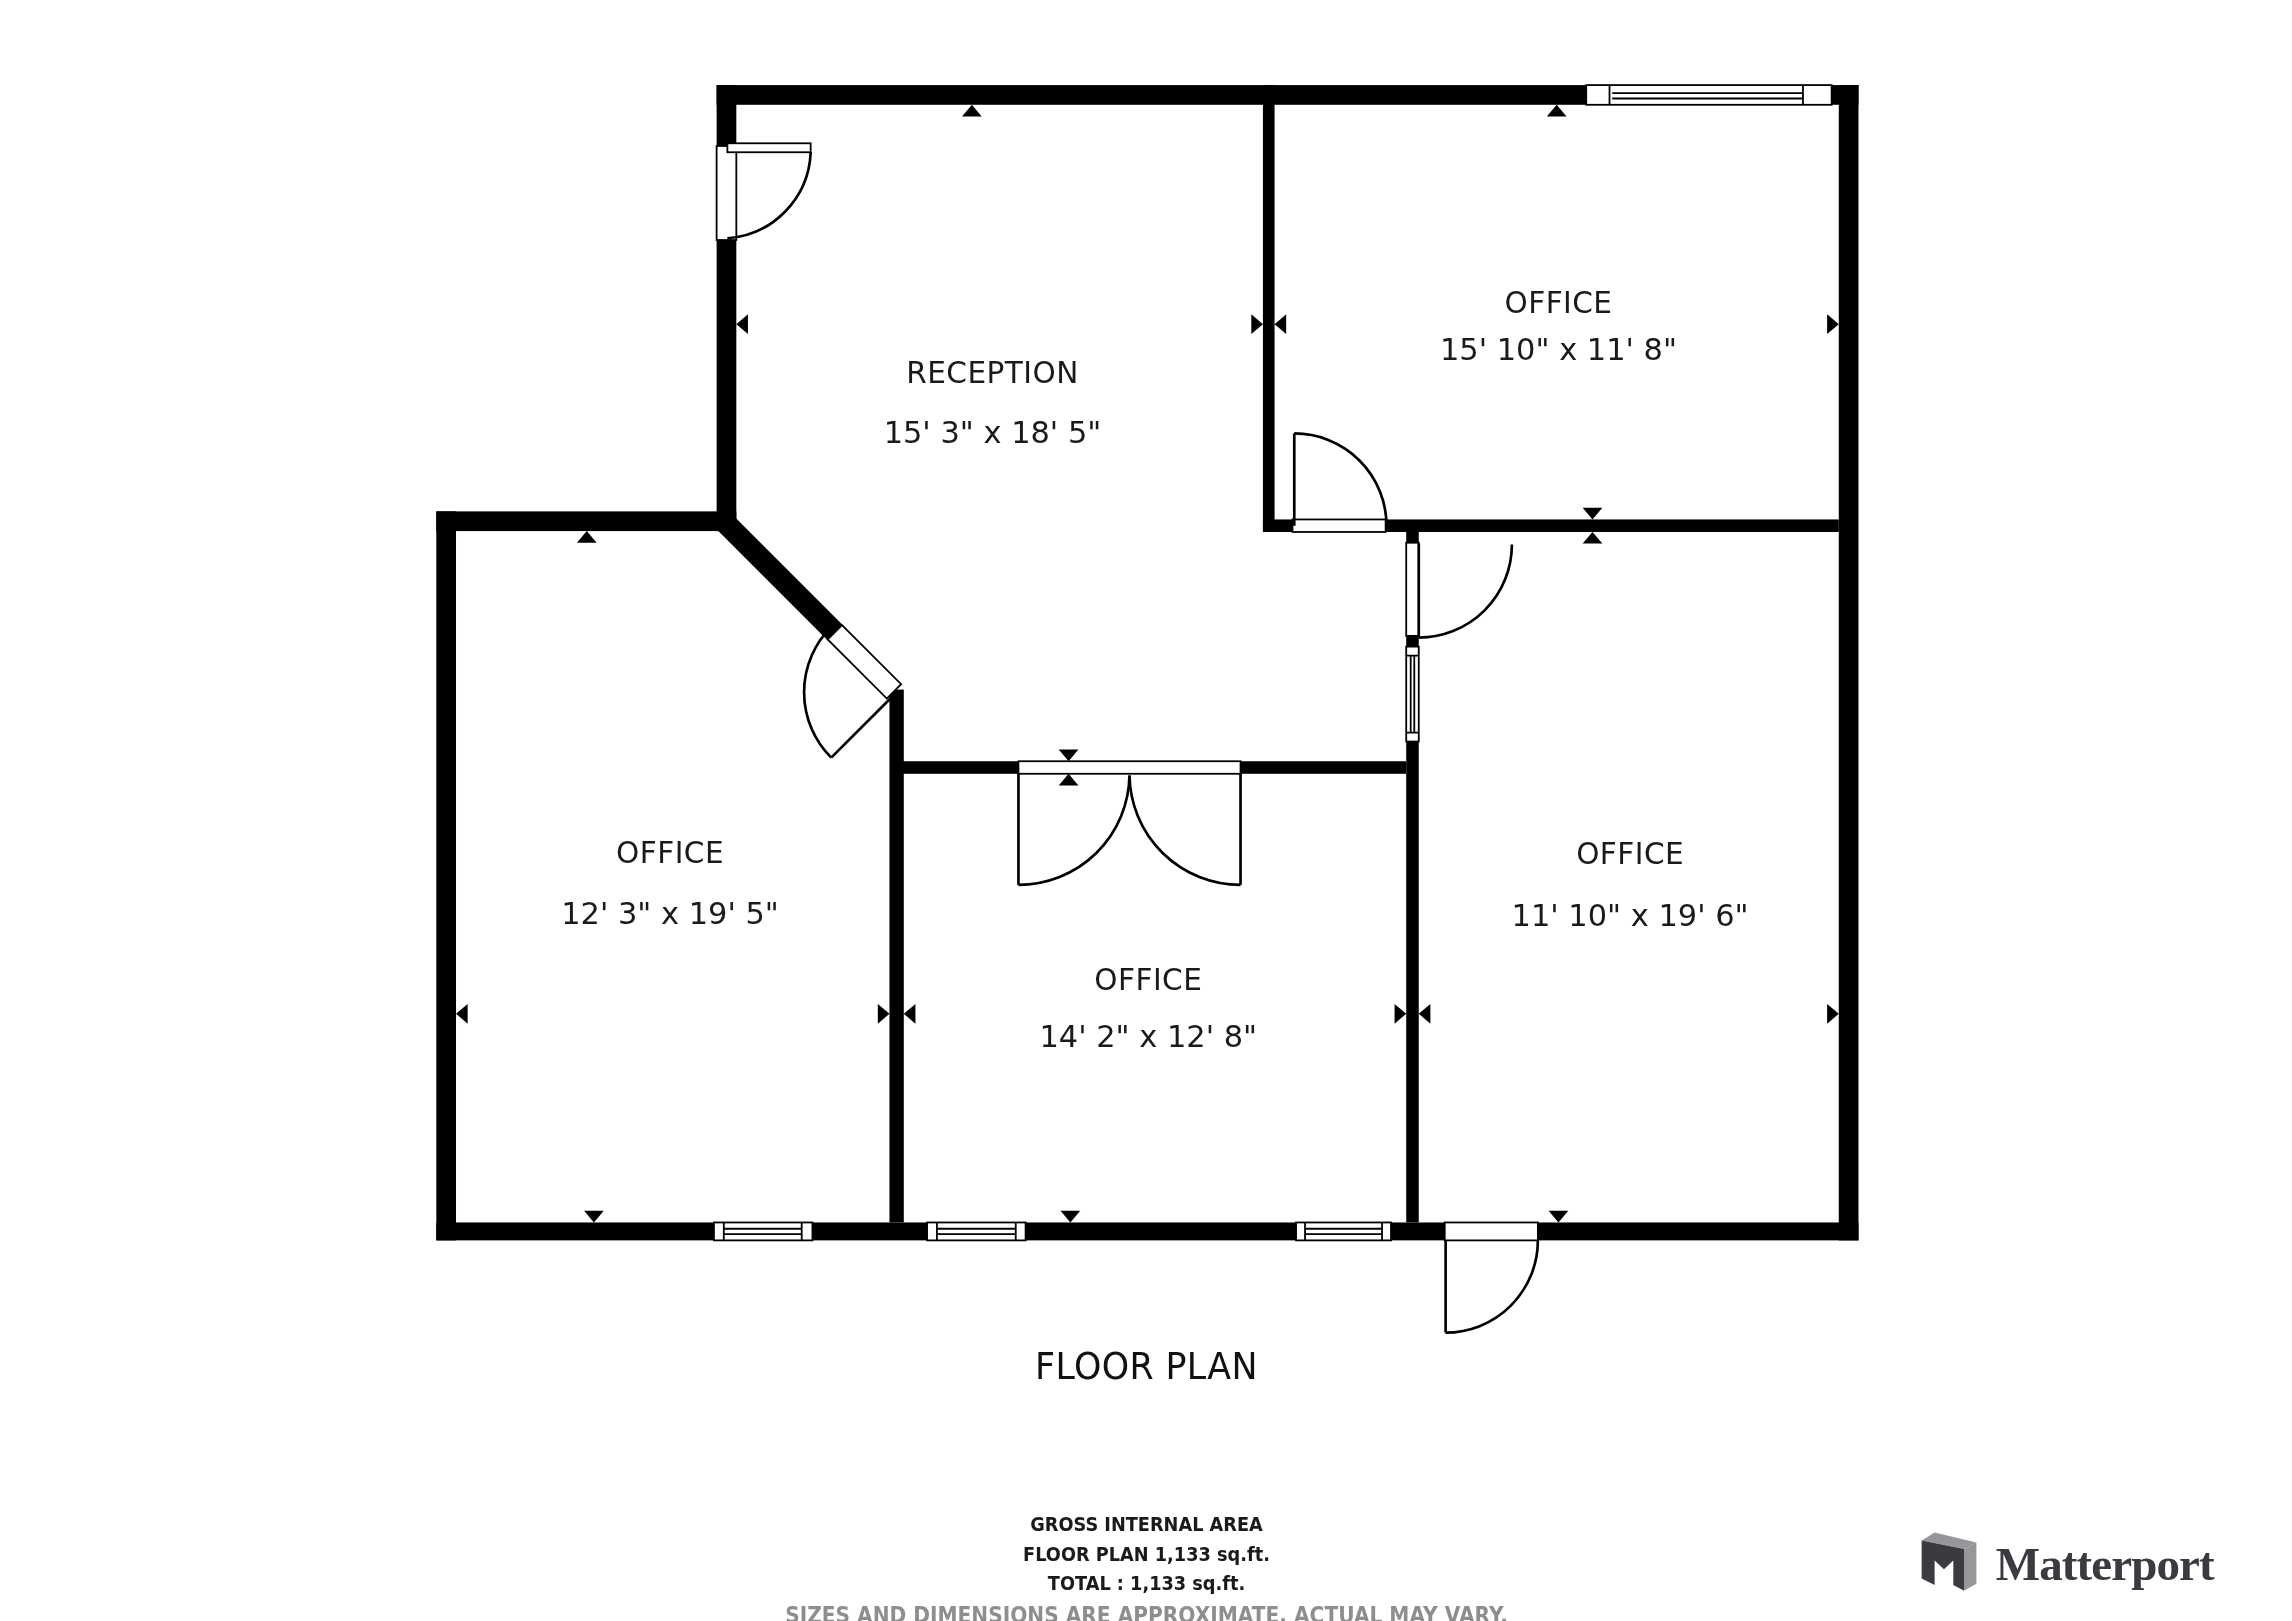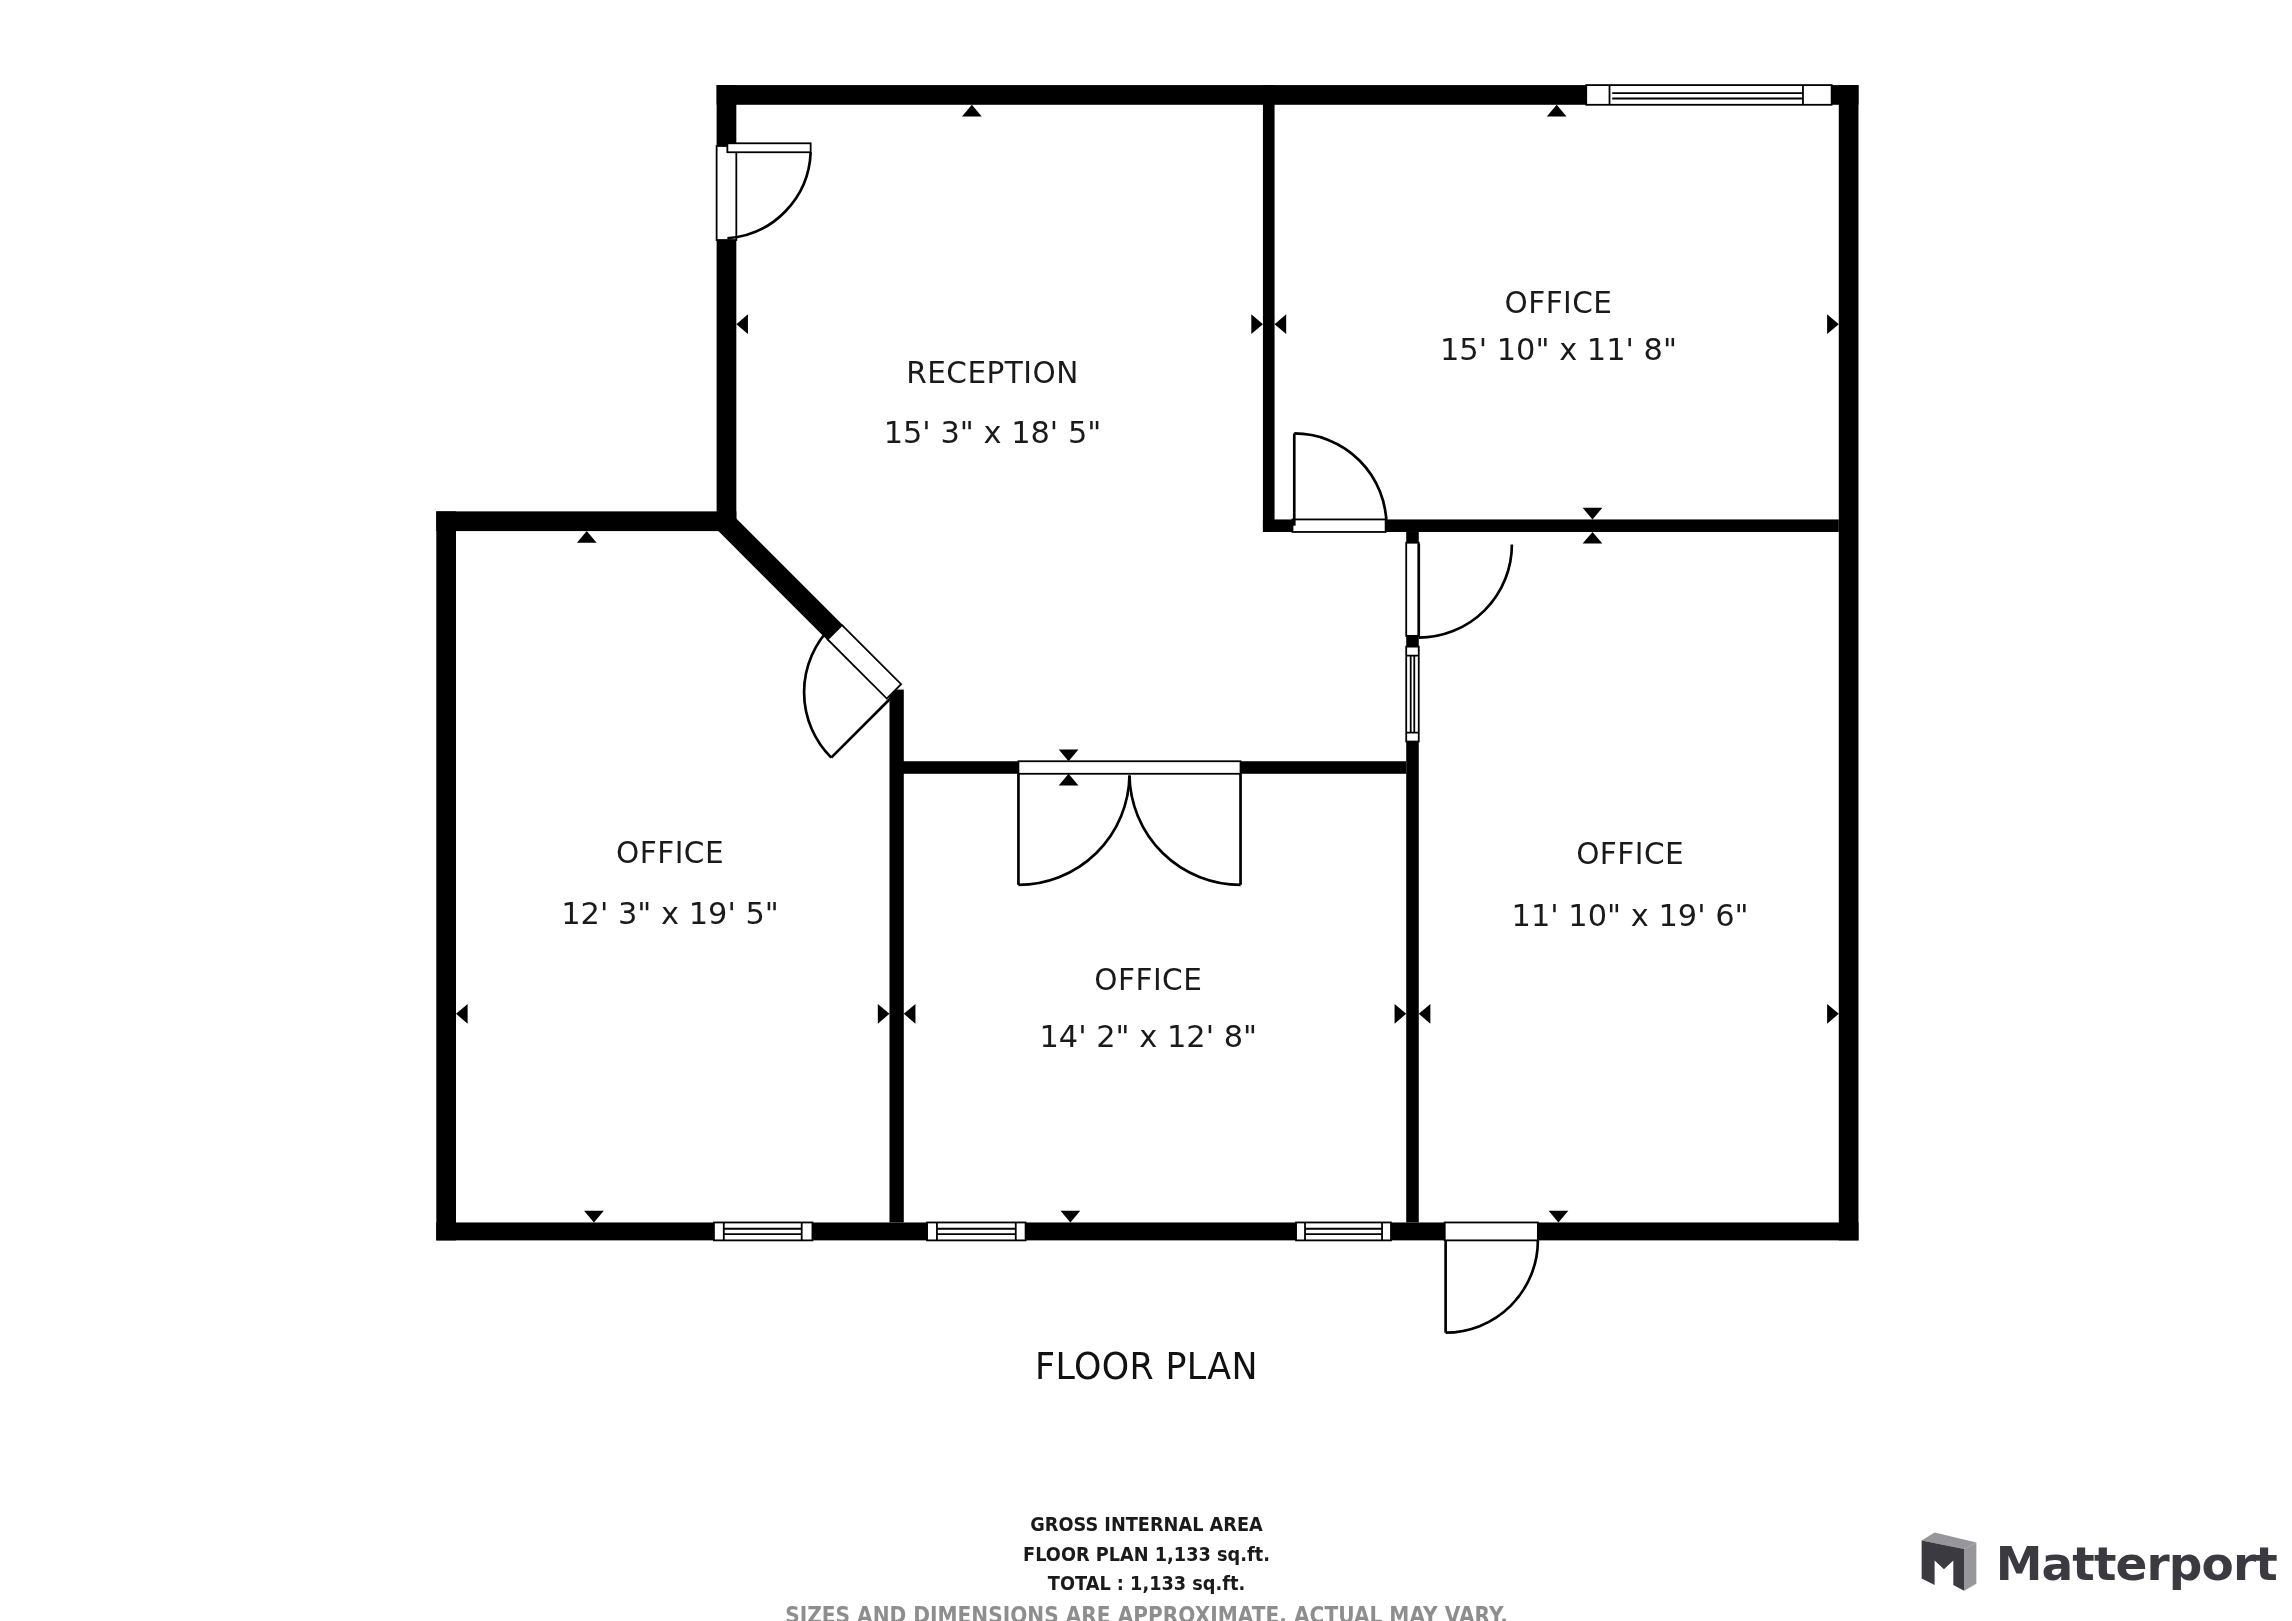--- a/index.html
+++ b/index.html
@@ -16,21 +16,21 @@
   .leafrect{fill:#fff;stroke:#000;stroke-width:2;}
   .marker{fill:#000;}
   .room-name{fill:#1a1a1a;font-size:33px;letter-spacing:.5px;text-anchor:middle;}
   .room-dim{fill:#1a1a1a;font-size:34px;text-anchor:middle;}
   .plan-title{position:absolute;left:0;top:1345px;width:2293px;text-align:center;
         font-size:37px;color:#111;transform:scaleX(.94);letter-spacing:0.4px;}
   .footer{position:absolute;left:0;top:1510px;width:2293px;text-align:center;
         color:#1a1a1a;transform:scaleX(.9);}
   .footer-line{font-size:19.7px;font-weight:700;line-height:29.6px;}
   .footer-disclaimer{font-size:22.4px;font-weight:700;line-height:27px;color:#8e8e8e;margin-top:3.6px;}
-  .logo{position:absolute;left:1913px;top:1526px;display:flex;align-items:center;gap:10.7px;}
+  .logo{position:absolute;left:1913px;top:1526px;display:flex;align-items:center;gap:10.7px;font-family:Liberation Serif, serif;}
   .logo-word{font-size:47px;font-weight:700;color:#3a3a40;letter-spacing:-0.9px;}
 </style>
 </head>
 <body>
 
 <div id="page">
 
   <svg id="plan-svg" width="2293" height="1621" viewBox="0 0 2560 1810">
 
     <g>

